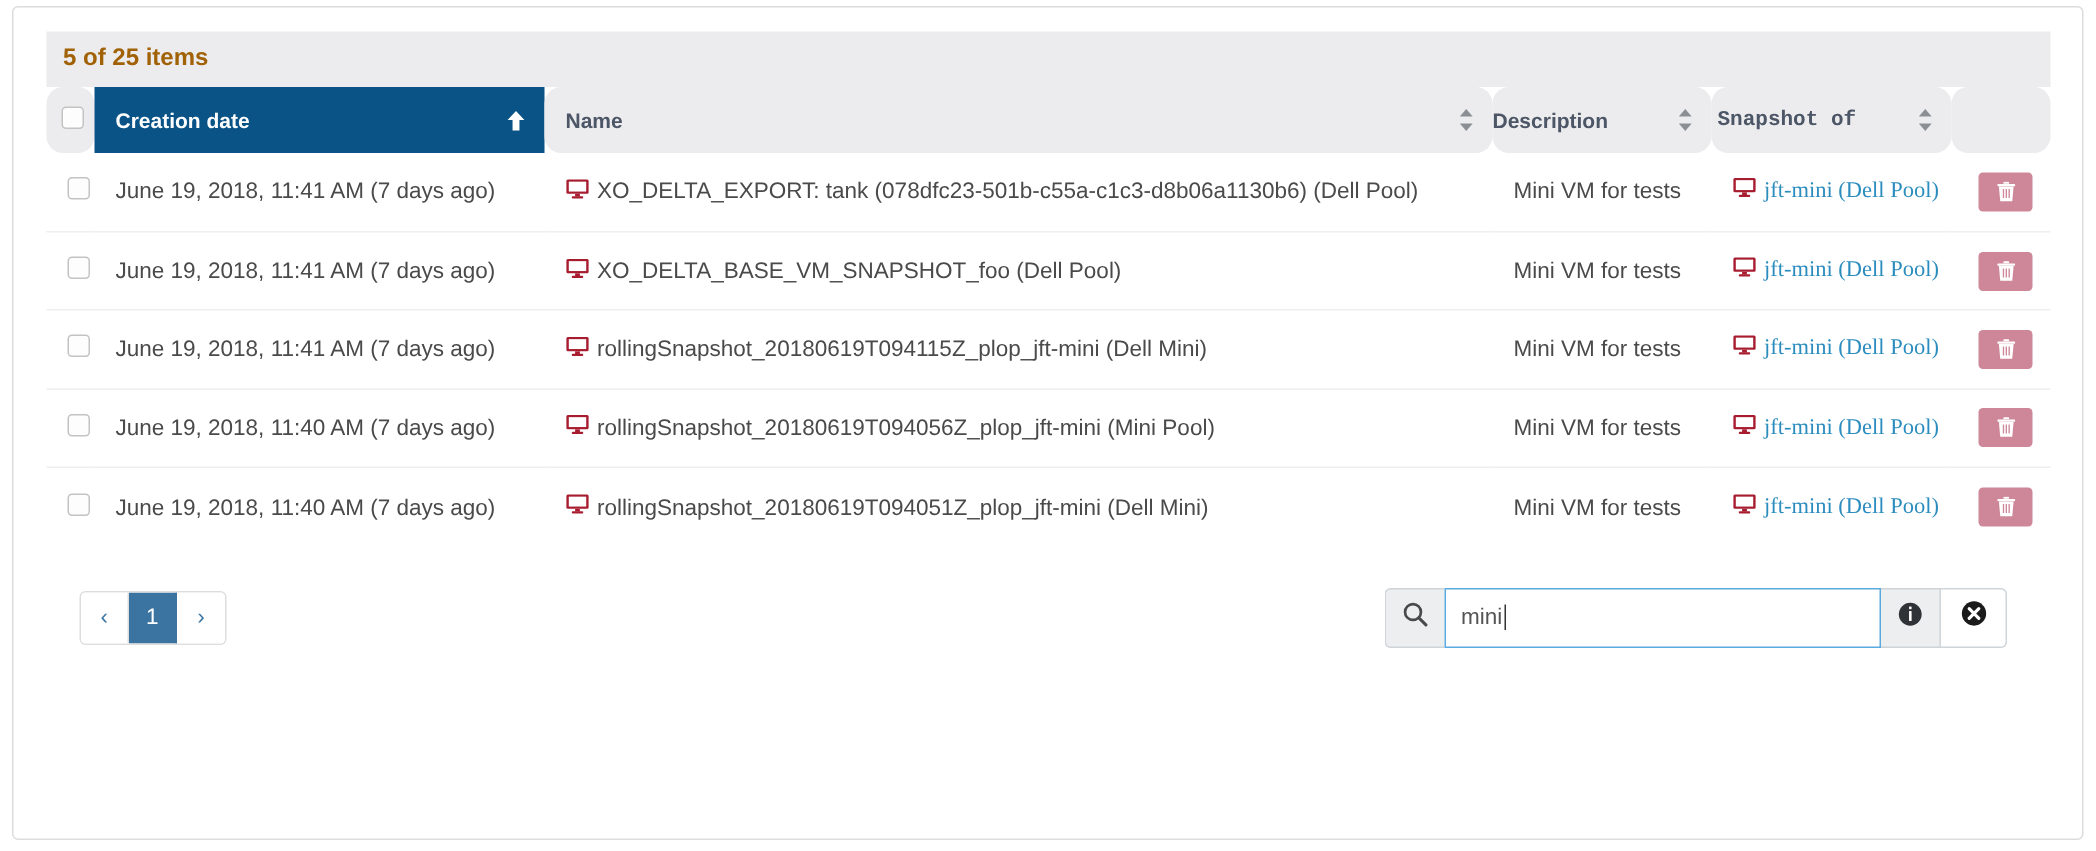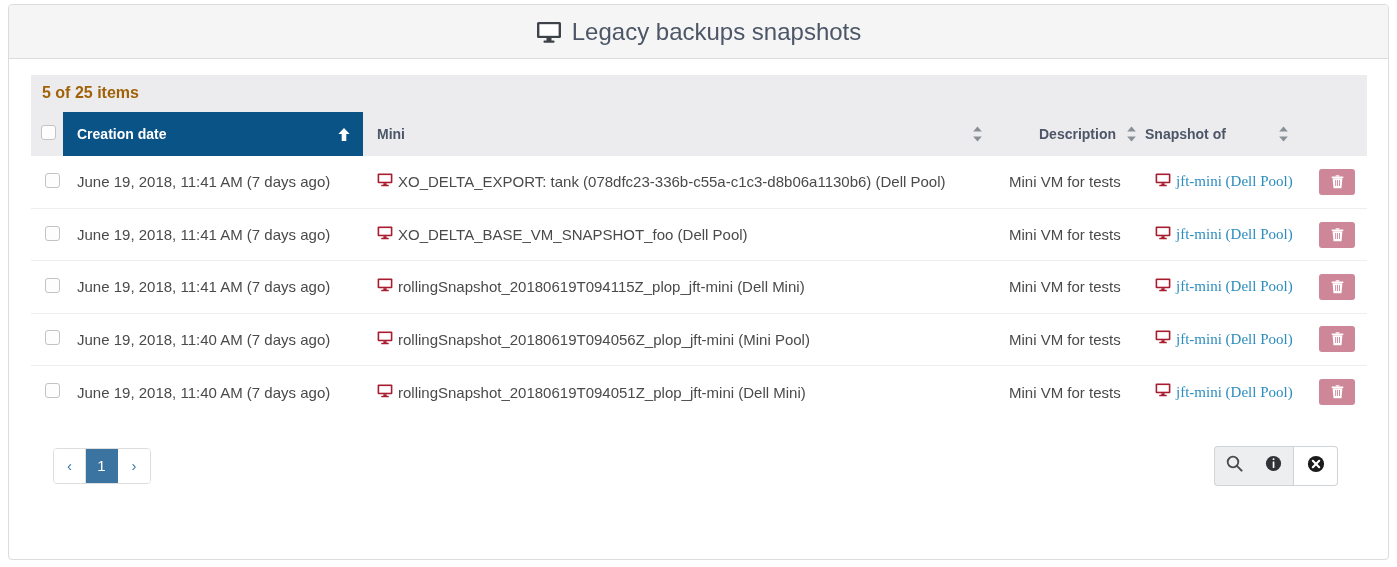--- a/index.html
+++ b/index.html
@@ -58,20 +58,21 @@
   table.data thead th {
     background: #ececee;
     font-size: 14px;
     font-weight: bold;
     color: #4c5667;
     text-align: left;
     padding: 0;
     height: 44px;
     vertical-align: middle;
     white-space: nowrap;
+    border-radius: 11px;
   }
   th.col-check { width: 32px; padding-left: 10px !important; }
   th.col-date  { width: 300px; }
   th.col-name  { width: 632px; }
   th.col-desc  { width: 146px; }
   th.col-snap  { width: 160px; }
   th.col-act   { width: 66px; }
 
   .th-inner {
     display: flex; align-items: center; justify-content: space-between;
@@ -197,33 +198,20 @@
     background: #333; vertical-align: middle; margin-left: 1px;
   }
   .search-val { display: inline-flex; align-items: center; }
 </style>
 </head>
 <body>
 
 <div class="page">
   <div class="card">
 
-    <div class="card-header">
-      <div class="card-title">
-        <span class="monitor-icon">
-          <svg width="26" height="22" viewBox="0 0 26 22" aria-hidden="true">
-            <rect x="1" y="1" width="24" height="16" rx="1.5" fill="#3e4349"></rect>
-            <rect x="3.4" y="3.2" width="19.2" height="11.6" fill="#ffffff"></rect>
-            <rect x="10.5" y="17" width="5" height="3" fill="#3e4349"></rect>
-            <rect x="7.5" y="19.6" width="11" height="2.1" rx="0.8" fill="#3e4349"></rect>
-          </svg>
-        </span>
-        <span>Legacy backups snapshots</span>
-      </div>
-    </div>
 
     <div class="card-body">
       <div class="table-wrap">
 
         <div class="items-count-bar">5 of 25 items</div>
 
         <table class="data">
           <colgroup>
             <col style="width:32px">
               <col style="width:300px">
@@ -242,42 +230,42 @@
                   <span>Creation date</span>
                   <span class="sort-icon">
                     <svg width="14" height="15" viewBox="0 0 14 15" aria-hidden="true">
                       <path d="M7 1 L12.6 7 H9.3 V14 H4.7 V7 H1.4 Z" fill="#ffffff"></path>
                     </svg>
                   </span>
                 </div>
               </th>
               <th class="col-name">
                 <div class="th-inner">
-                  <span>Mini</span>
+                  <span>Name</span>
                   <span class="sort-icon">
                     <svg width="11" height="16" viewBox="0 0 11 16" aria-hidden="true">
                       <path d="M5.5 0.6 L9.8 5.6 H1.2 Z" fill="#8a8f95"></path>
                       <path d="M5.5 15.4 L9.8 10.4 H1.2 Z" fill="#8a8f95"></path>
                     </svg>
                   </span>
                 </div>
               </th>
               <th class="col-desc">
-                <div class="th-inner" style="padding-left:0;margin-left:44px;">
+                <div class="th-inner" style="padding-left:0;">
                   <span>Description</span>
                   <span class="sort-icon">
                     <svg width="11" height="16" viewBox="0 0 11 16" aria-hidden="true">
                       <path d="M5.5 0.6 L9.8 5.6 H1.2 Z" fill="#8a8f95"></path>
                       <path d="M5.5 15.4 L9.8 10.4 H1.2 Z" fill="#8a8f95"></path>
                     </svg>
                   </span>
                 </div>
               </th>
               <th class="col-snap">
-                <div class="th-inner" style="padding-left:4px;">
+                <div class="th-inner" style="padding-left:4px;font-family:Liberation Mono, monospace;">
                   <span>Snapshot of</span>
                   <span class="sort-icon">
                     <svg width="11" height="16" viewBox="0 0 11 16" aria-hidden="true">
                       <path d="M5.5 0.6 L9.8 5.6 H1.2 Z" fill="#8a8f95"></path>
                       <path d="M5.5 15.4 L9.8 10.4 H1.2 Z" fill="#8a8f95"></path>
                     </svg>
                   </span>
                 </div>
               </th>
               <th class="col-act"></th>
@@ -293,21 +281,21 @@
               <td class="c-name">
                 <span class="name-cell">
                   <span>
                     <svg width="16" height="14" viewBox="0 0 16 14" aria-hidden="true">
                       <rect x="0.6" y="0.6" width="14.8" height="9.6" rx="1" fill="#a81c30"></rect>
                       <rect x="2.2" y="2.1" width="11.6" height="6.6" fill="#ffffff"></rect>
                       <rect x="6.4" y="10.2" width="3.2" height="1.8" fill="#a81c30"></rect>
                       <rect x="4.2" y="11.8" width="7.6" height="1.5" rx="0.6" fill="#a81c30"></rect>
                     </svg>
                   </span>
-                  <span>XO_DELTA_EXPORT: tank (078dfc23-336b-c55a-c1c3-d8b06a1130b6) (Dell Pool)</span>
+                  <span>XO_DELTA_EXPORT: tank (078dfc23-501b-c55a-c1c3-d8b06a1130b6) (Dell Pool)</span>
                 </span>
               </td>
               <td class="c-desc">Mini VM for tests</td>
               <td class="c-snap">
                 <span class="snap-cell">
                   <span>
                     <svg width="16" height="14" viewBox="0 0 16 14" aria-hidden="true">
                       <rect x="0.6" y="0.6" width="14.8" height="9.6" rx="1" fill="#a81c30"></rect>
                       <rect x="2.2" y="2.1" width="11.6" height="6.6" fill="#ffffff"></rect>
                       <rect x="6.4" y="10.2" width="3.2" height="1.8" fill="#a81c30"></rect>
@@ -528,20 +516,26 @@
         </div>
 
         <div class="searchbar">
           <div class="search-addon">
             <span>
               <svg width="17" height="17" viewBox="0 0 17 17" aria-hidden="true">
                 <circle cx="7" cy="7" r="5.3" fill="none" stroke="#4a4a4a" stroke-width="1.8"></circle>
                 <line x1="10.9" y1="10.9" x2="15.6" y2="15.6" stroke="#4a4a4a" stroke-width="2" stroke-linecap="round"></line>
               </svg>
             </span>
+          </div>
+          <div class="search-input" style="display:flex;align-items:center;">
+            <span class="search-val">
+                <span>mini</span>
+                <span class="caret"></span>
+              </span>
           </div>
           <div class="btn-info">
             <span>
               <svg width="17" height="17" viewBox="0 0 17 17" aria-hidden="true">
                 <circle cx="8.5" cy="8.5" r="7.6" fill="#2f3337"></circle>
                 <rect x="7.7" y="3.3" width="1.7" height="1.8" rx="0.4" fill="#ffffff"></rect>
                 <rect x="7.7" y="6.4" width="1.7" height="6.6" rx="0.4" fill="#ffffff"></rect>
               </svg>
             </span>
           </div>

